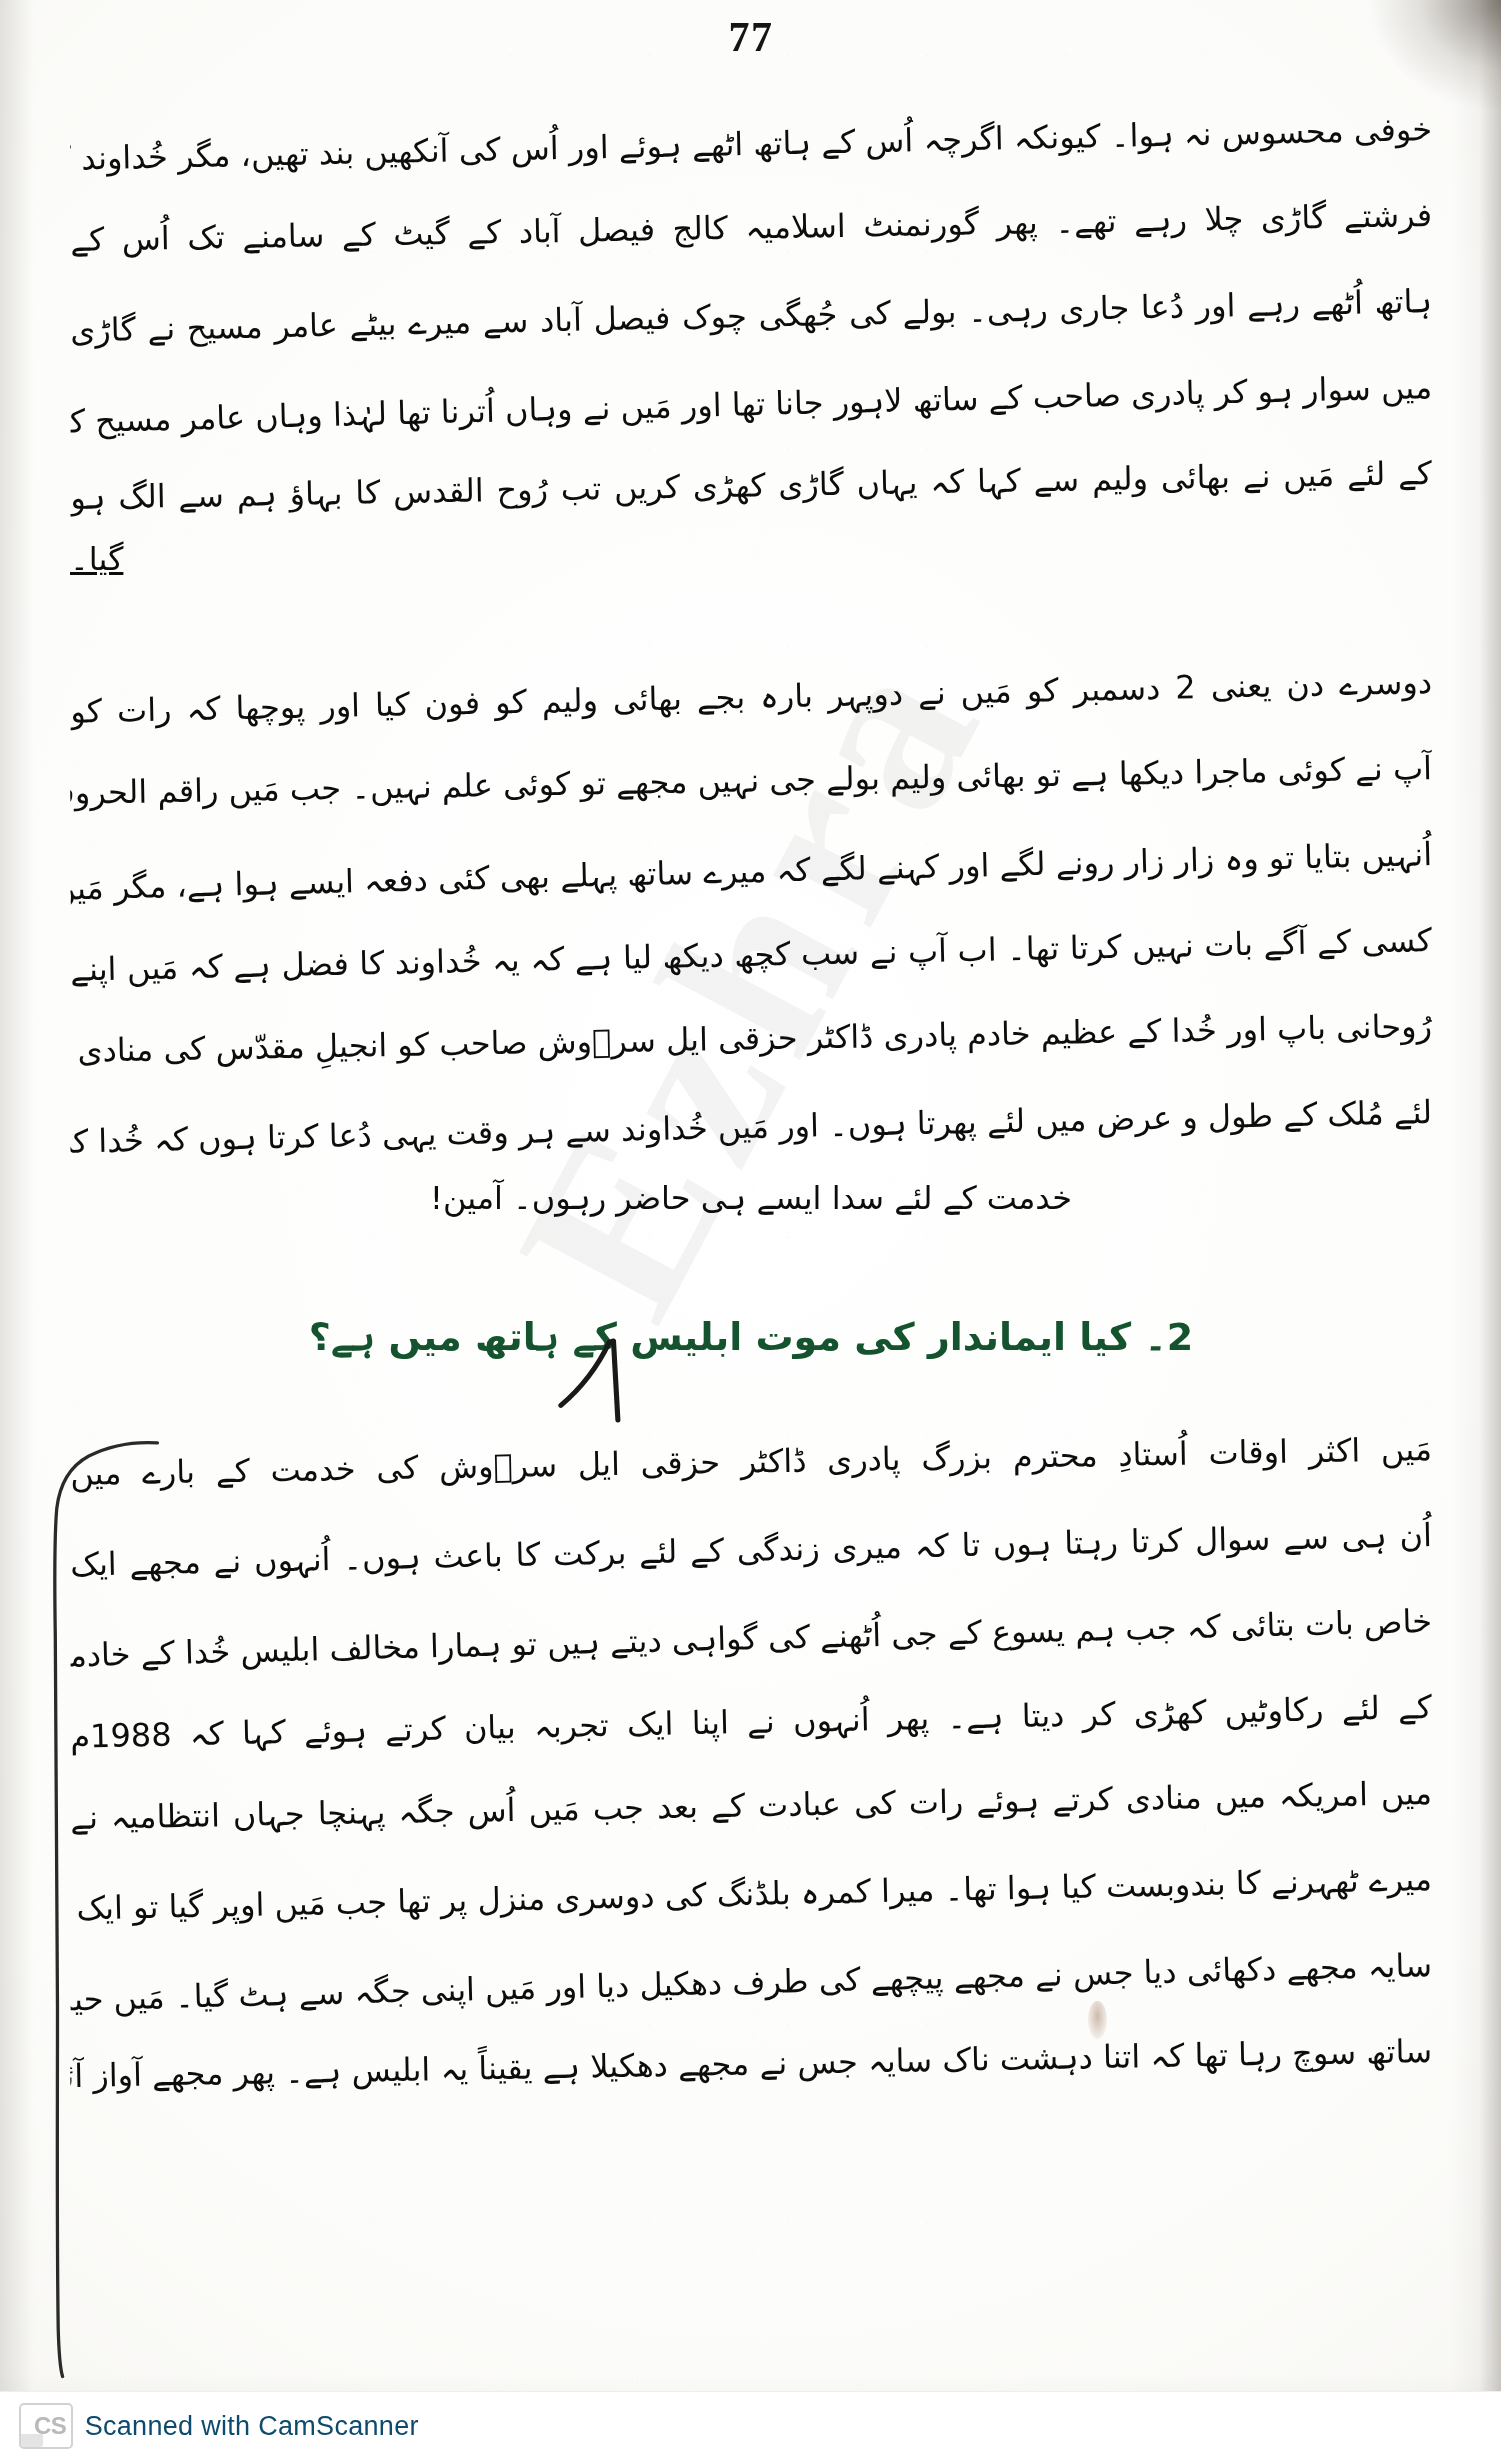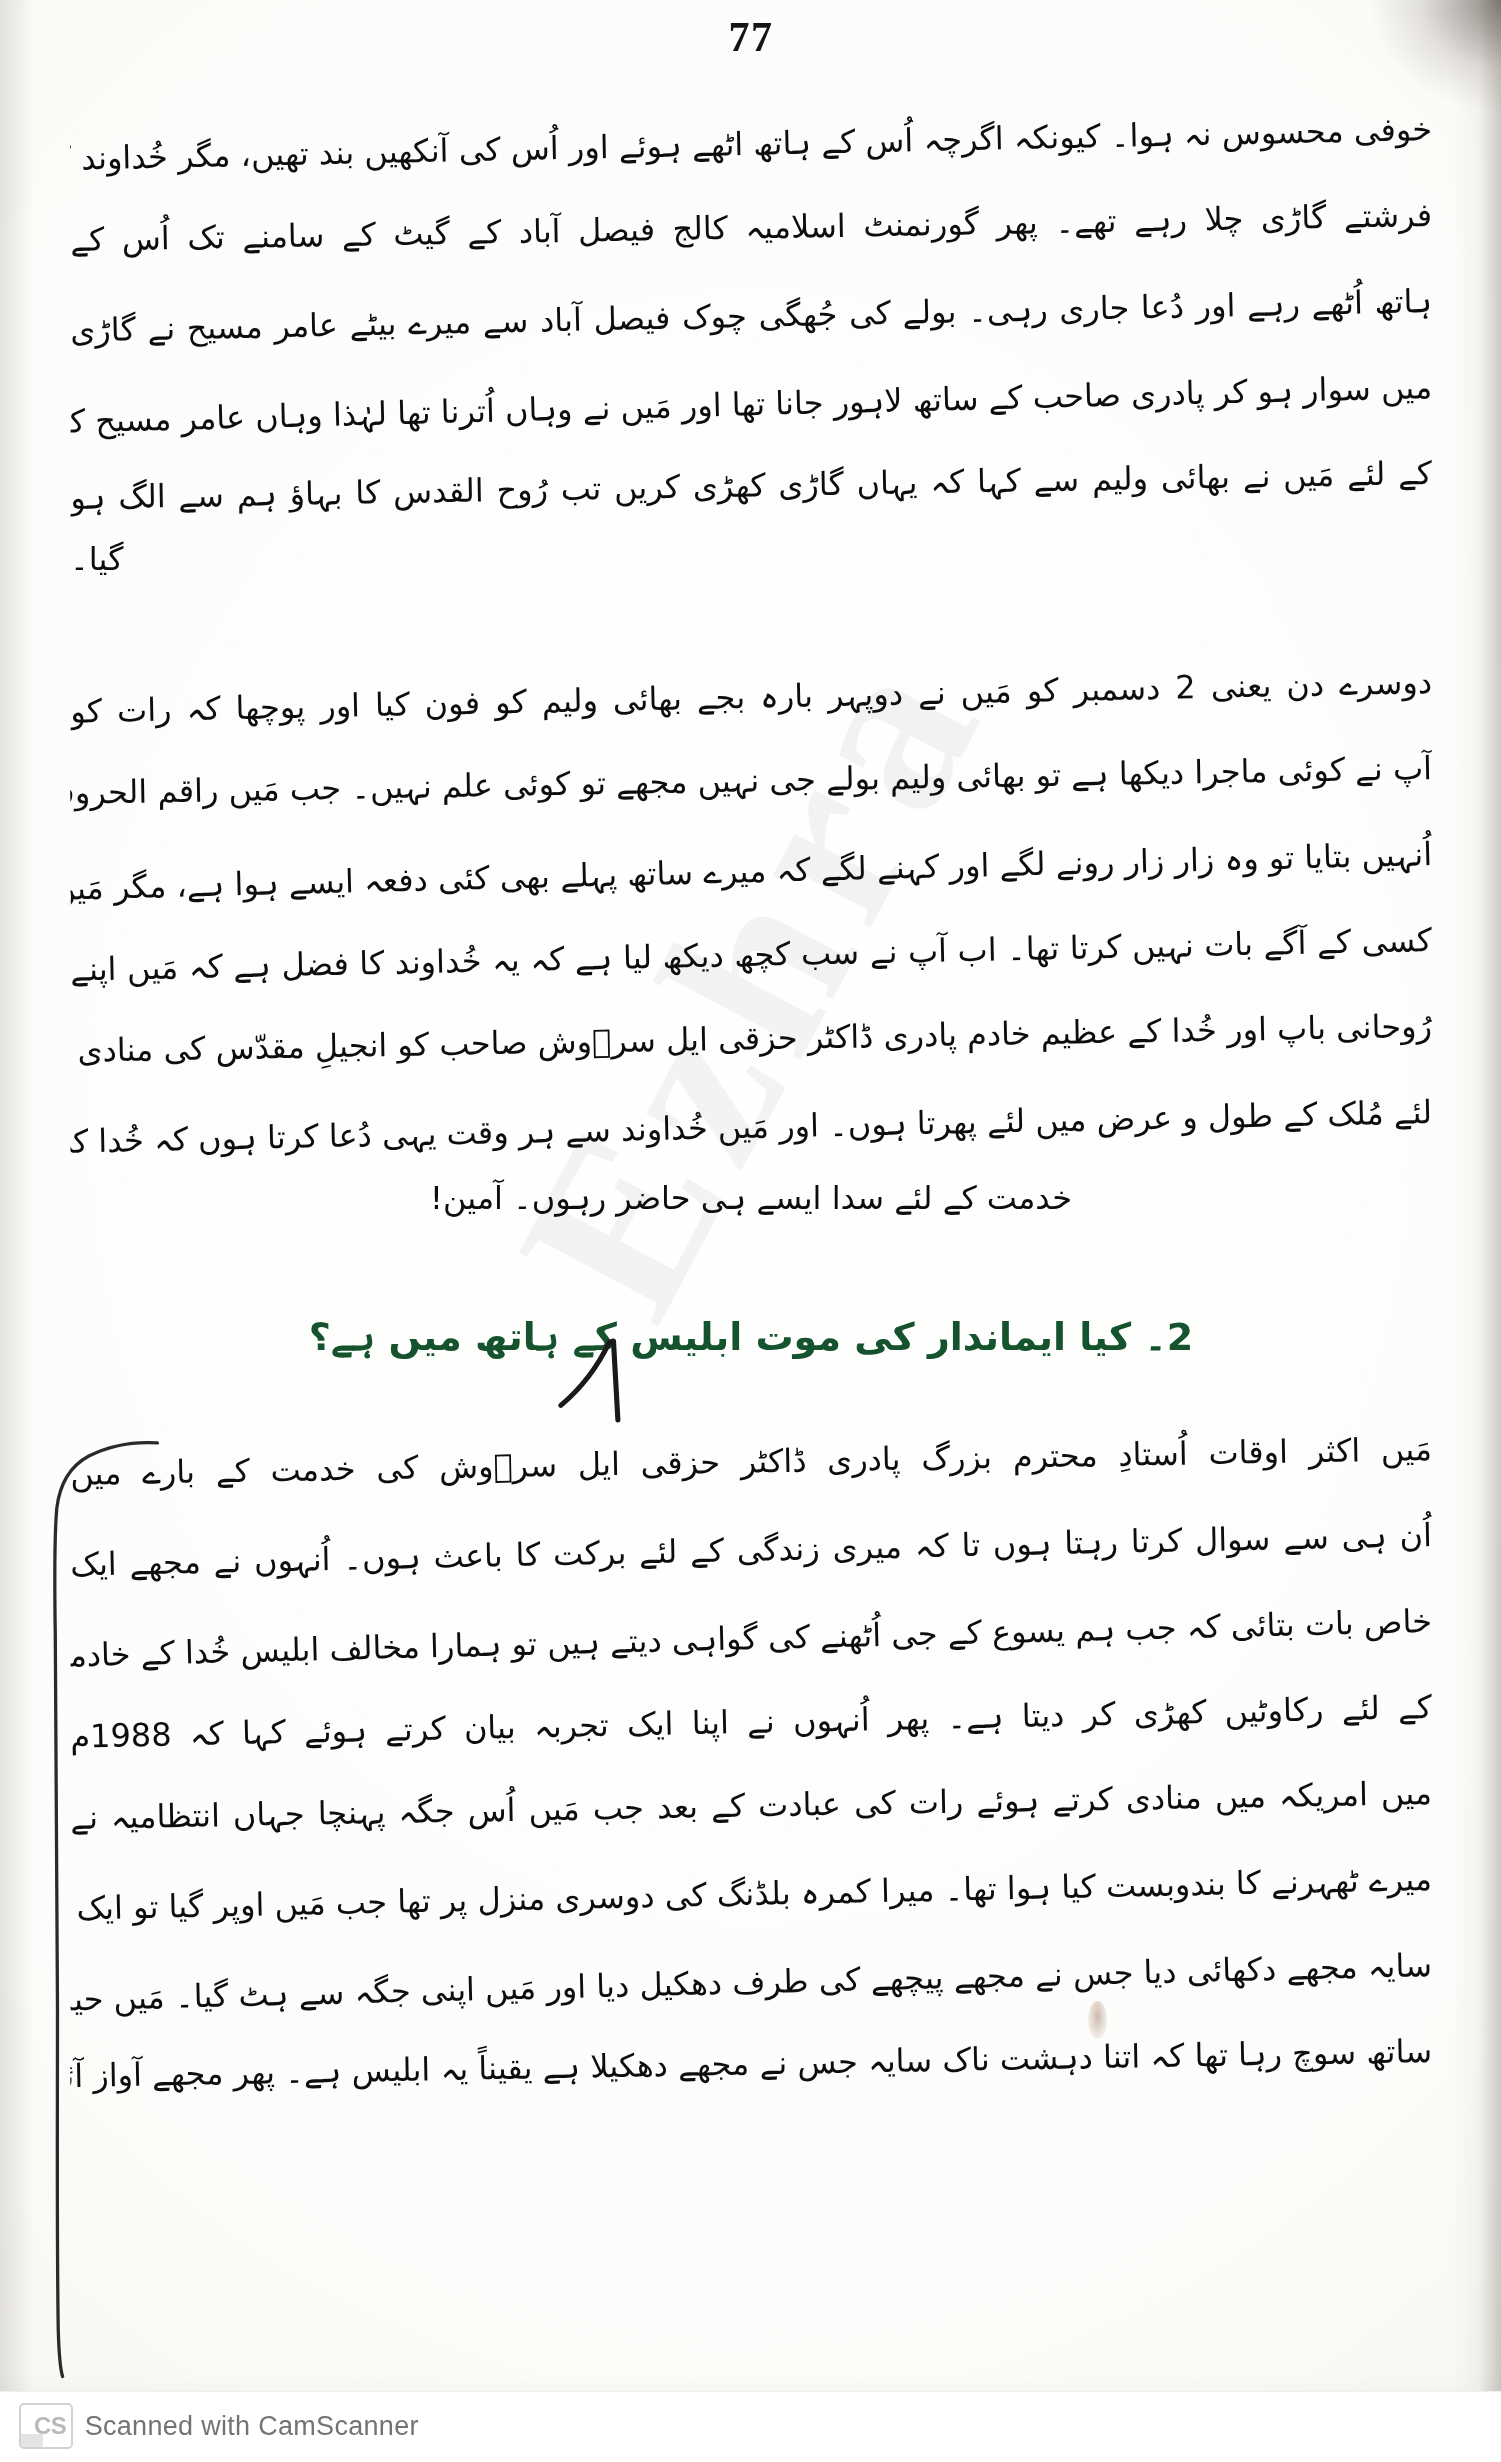--- a/index.html
+++ b/index.html
@@ -188,21 +188,21 @@
     font-size: 24px;
     display: flex;
     align-items: center;
     justify-content: center;
     letter-spacing: -0.7px;
     padding-left: 8px;
   }
   #cs-text {
     font-family: "Liberation Sans", sans-serif;
     font-size: 27px;
-    color: #737373;
+    color: #0c4a6e;
     letter-spacing: 0.3px;
   }
   #cs-corner {
     position: absolute;
     left: 2.2px;
     bottom: 2.2px;
     width: 22px;
     height: 13px;
     background: #e4e4e4;
     border-radius: 0 0 2.9px 2.9px;
@@ -225,21 +225,21 @@
   <div id="page-number">77</div>
 
   <div id="text-body">
 
     <div class="para">
       <div class="u-line slant-a">خوفی محسوس نہ ہوا۔ کیونکہ اگرچہ اُس کے ہاتھ اٹھے ہوئے اور اُس کی آنکھیں بند تھیں، مگر خُداوند کے</div>
       <div class="u-line slant-b">فرشتے گاڑی چلا رہے تھے۔ پھر گورنمنٹ اسلامیہ کالج فیصل آباد کے گیٹ کے سامنے تک اُس کے</div>
       <div class="u-line slant-a">ہاتھ اُٹھے رہے اور دُعا جاری رہی۔ بولے کی جُھگی چوک فیصل آباد سے میرے بیٹے عامر مسیح نے گاڑی</div>
       <div class="u-line slant-c">میں سوار ہو کر پادری صاحب کے ساتھ لاہور جانا تھا اور مَیں نے وہاں اُترنا تھا لہٰذا وہاں عامر مسیح کو لینے</div>
       <div class="u-line slant-b">کے لئے مَیں نے بھائی ولیم سے کہا کہ یہاں گاڑی کھڑی کریں تب رُوح القدس کا بہاؤ ہم سے الگ ہو</div>
-      <div class="u-line flat" style="text-align:left; text-align-last:left;">گیا۔</div>
+      <div class="u-line flat" style="text-align:left; text-align-last:left;text-decoration:underline;">گیا۔</div>
     </div>
 
     <div class="para-gap"></div>
 
     <div class="para">
       <div class="u-line slant-a">دوسرے دن یعنی 2 دسمبر کو مَیں نے دوپہر بارہ بجے بھائی ولیم کو فون کیا اور پوچھا کہ رات کو</div>
       <div class="u-line slant-b">آپ نے کوئی ماجرا دیکھا ہے تو بھائی ولیم بولے جی نہیں مجھے تو کوئی علم نہیں۔ جب مَیں راقم الحروف نے</div>
       <div class="u-line slant-c">اُنہیں بتایا تو وہ زار زار رونے لگے اور کہنے لگے کہ میرے ساتھ پہلے بھی کئی دفعہ ایسے ہوا ہے، مگر مَیں ڈرتا</div>
       <div class="u-line slant-a">کسی کے آگے بات نہیں کرتا تھا۔ اب آپ نے سب کچھ دیکھ لیا ہے کہ یہ خُداوند کا فضل ہے کہ مَیں اپنے</div>
       <div class="u-line slant-b">رُوحانی باپ اور خُدا کے عظیم خادم پادری ڈاکٹر حزقی ایل سرؔوش صاحب کو انجیلِ مقدّس کی منادی کے</div>

